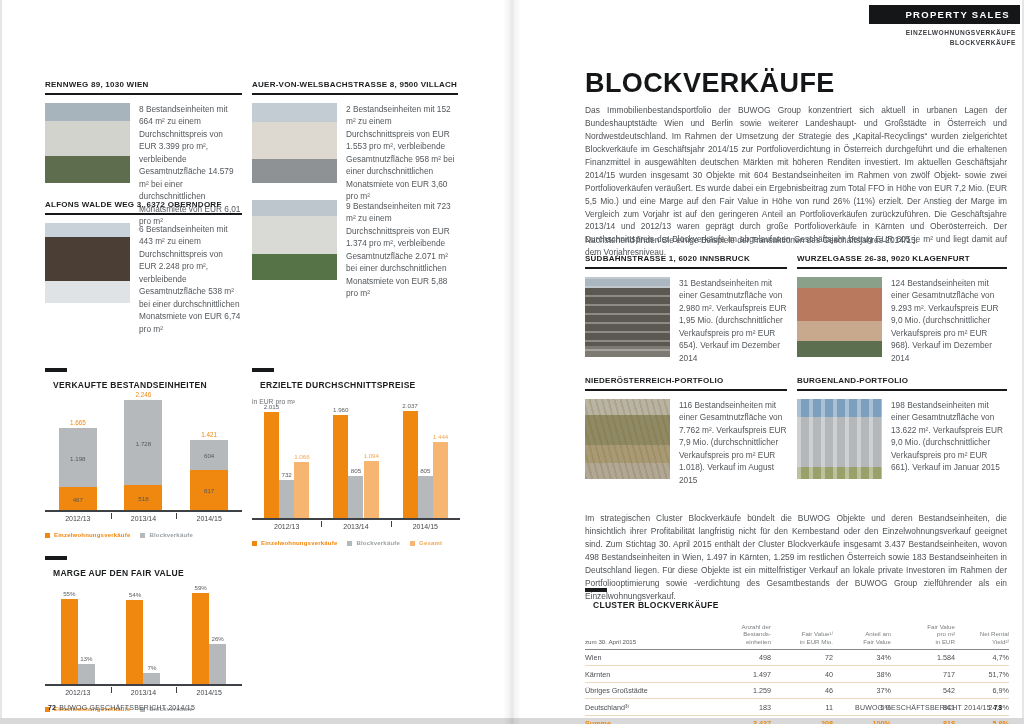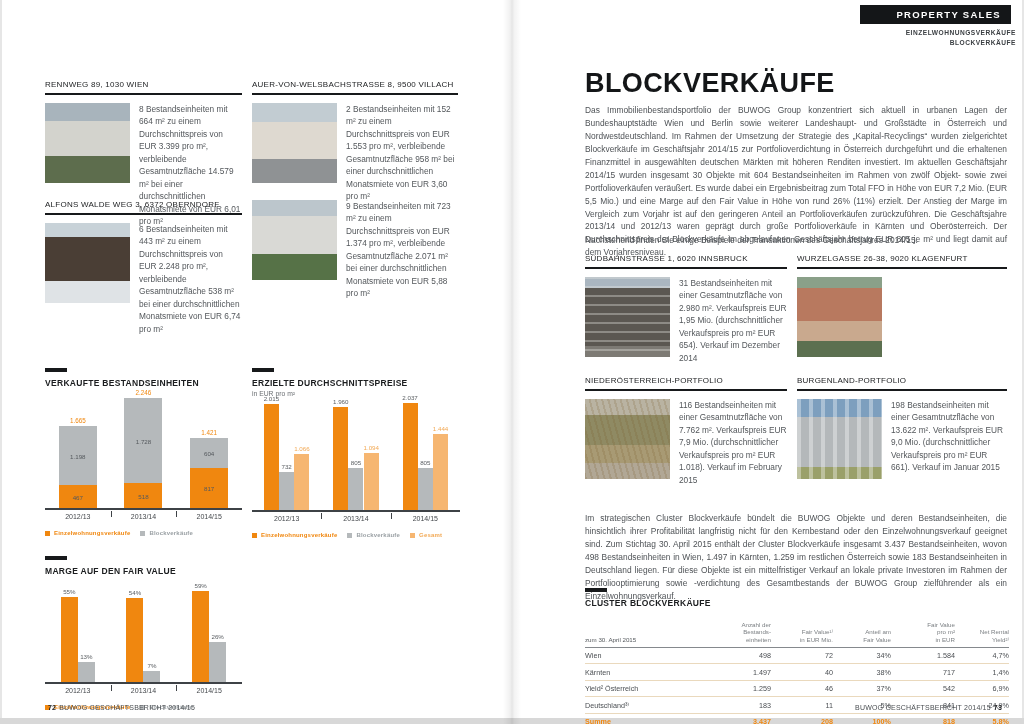--- a/index.html
+++ b/index.html
@@ -5,42 +5,42 @@
   html,body{margin:0;padding:0;background:#cfcfcf;}
   #canvas{position:relative;width:1024px;height:724px;background:#ffffff;overflow:hidden;
     font-family:"Liberation Sans","DejaVu Sans",sans-serif;color:#4a4e52;
     box-shadow:inset 0 -6px 0 #d8d8d8, inset 2px 0 0 #e6e6e6, inset -2px 0 0 #e6e6e6;}
   .gutter{position:absolute;left:503px;top:0;width:18px;height:724px;
     background:linear-gradient(90deg,rgba(0,0,0,0) 0%,rgba(0,0,0,0.06) 40%,rgba(0,0,0,0.10) 50%,rgba(0,0,0,0.05) 62%,rgba(0,0,0,0) 100%);}
 
   
   .prop{position:absolute;}
   .prop h3{margin:0 0 8px 0;padding-bottom:4px;border-bottom:2px solid #17191b;
-    font-size:8px;font-weight:normal;letter-spacing:.25px;color:#1b1d1f;white-space:nowrap;}
+    font-size:8px;font-weight:bold;letter-spacing:.25px;color:#1b1d1f;white-space:nowrap;}
   .pbody{display:flex;gap:9px;}
   .photo{width:85px;height:80px;flex:0 0 auto;}
   .desc{flex:1;font-size:8.3px;line-height:1.5;color:#53575b;}
 
   
   .p1{background:linear-gradient(180deg,#a8b4bc 0 22%,#d3d3cd 22% 66%,#5d6d4d 66% 100%);}
   .p2{background:linear-gradient(180deg,#c2ccd2 0 24%,#ded9d0 24% 70%,#8f9294 70% 100%);}
   .p3{background:linear-gradient(180deg,#c8d2d8 0 18%,#4a3e35 18% 72%,#dfe3e6 72% 100%);}
   .p4{background:linear-gradient(180deg,#bcc6cc 0 20%,#d9d9d5 20% 68%,#567247 68% 100%);}
   .p5{background:repeating-linear-gradient(180deg,rgba(235,235,230,.35) 0 2px,rgba(0,0,0,0) 2px 9px),
       linear-gradient(180deg,#aab6c0 0 14%,#5b5751 14% 86%,#7d7a74 86% 100%);}
   .p6{background:linear-gradient(180deg,#8aa089 0 14%,#b8795f 14% 55%,#c9a98e 55% 80%,#5c7050 80% 100%);}
   .p7{background:repeating-linear-gradient(75deg,rgba(120,90,40,.18) 0 2px,rgba(0,0,0,0) 2px 6px),
       linear-gradient(180deg,#b9b3a2 0 20%,#8f8a63 20% 58%,#a89a74 58% 80%,#b1a795 80% 100%);}
   .p8{background:repeating-linear-gradient(90deg,rgba(255,255,255,.35) 0 4px,rgba(0,0,0,0) 4px 12px),
       linear-gradient(180deg,#7d9fbe 0 22%,#b4b8ba 22% 85%,#9aa06a 85% 100%);}
 
   
   .chart{position:absolute;}
   .sec-bar{width:22px;height:4px;background:#17191b;margin-bottom:6px;}
-  .chart h3,.tblsec h3{margin:0;font-size:8.5px;font-weight:bold;letter-spacing:.3px;color:#1b1d1f;}
+  .chart h3,.tblsec h3{margin:8px;font-size:8.5px;font-weight:bold;letter-spacing:.3px;color:#1b1d1f;}
   .subtitle{font-size:6.8px;color:#6b6f73;margin-top:2px;}
   .plot{position:relative;display:flex;align-items:flex-end;justify-content:space-around;
     border-bottom:2px solid #3e4246;margin-top:10px;}
   #chart2 .plot{margin-top:3px;}
   .stack{display:flex;flex-direction:column;justify-content:flex-end;width:38px;}
   .total{font-size:6.3px;color:#F0870F;text-align:center;margin-bottom:2px;white-space:nowrap;}
   .seg{position:relative;width:100%;}
   .seg span{position:absolute;left:0;width:100%;text-align:center;top:50%;transform:translateY(-50%);
     font-size:6.2px;color:#55595d;}
   .group{display:flex;align-items:flex-end;}
@@ -49,21 +49,21 @@
   .gbar{width:15px;}
   #chart3 .gbar{width:17px;}
   .cats{display:flex;position:relative;margin-top:3px;}
   .cats > div{flex:1;text-align:center;font-size:7px;color:#43474b;}
   .tick{position:absolute;top:-2px;width:1px;height:6px;background:#3e4246;}
   .legend{display:flex;gap:10px;margin-top:10px;align-items:center;}
   .li{display:flex;align-items:center;gap:4px;font-size:6px;font-weight:bold;letter-spacing:.2px;white-space:nowrap;}
   .sq{width:5px;height:5px;display:inline-block;}
 
   
-  .tab{position:absolute;right:13px;top:5px;background:#141618;color:#fff;
+  .tab{position:absolute;right:4px;top:5px;background:#141618;color:#fff;
     font-size:9.5px;font-weight:bold;letter-spacing:1.3px;padding:4px 10px 4px 36px;}
   .crumbs{position:absolute;right:8px;top:28px;text-align:right;
     font-size:6.6px;font-weight:bold;letter-spacing:.5px;color:#3b3f43;line-height:1.55;}
   .rp-title{position:absolute;left:585px;top:68px;font-size:27px;font-weight:bold;
     letter-spacing:.4px;color:#141618;margin:0;}
   .para{position:absolute;left:585px;width:422px;font-size:8.4px;line-height:1.54;
     text-align:justify;color:#4e5256;}
   .note{text-align:left;}
 
   
@@ -317,28 +317,29 @@
     <div class="pbody">
       <div class="photo p5"></div>
       <div class="desc">31 Bestandseinheiten mit einer Gesamtnutzfläche von 2.980 m². Verkaufspreis EUR 1,95 Mio. (durchschnittlicher Verkaufspreis pro m² EUR 654). Verkauf im Dezember 2014</div>
     </div>
   </div>
 
   <div class="prop" style="left:797px;top:254px;width:210px;">
     <h3>WURZELGASSE 26-38, 9020 KLAGENFURT</h3>
     <div class="pbody">
       <div class="photo p6"></div>
+      <div class="desc">124 Bestandseinheiten mit einer Gesamtnutzfläche von 9.293 m². Verkaufspreis EUR 9,0 Mio. (durchschnittlicher Verkaufspreis pro m² EUR 968). Verkauf im Dezember 2014</div>
     </div>
   </div>
 
   <div class="prop" style="left:585px;top:376px;width:202px;">
     <h3>NIEDERÖSTERREICH-PORTFOLIO</h3>
     <div class="pbody">
       <div class="photo p7"></div>
-      <div class="desc">116 Bestandseinheiten mit einer Gesamtnutzfläche von 7.762 m². Verkaufspreis EUR 7,9 Mio. (durchschnittlicher Verkaufspreis pro m² EUR 1.018). Verkauf im February 2015</div>
+      <div class="desc">116 Bestandseinheiten mit einer Gesamtnutzfläche von 7.762 m². Verkaufspreis EUR 7,9 Mio. (durchschnittlicher Verkaufspreis pro m² EUR 1.018). Verkauf im August 2015</div>
     </div>
   </div>
 
   <div class="prop" style="left:797px;top:376px;width:210px;">
     <h3>BURGENLAND-PORTFOLIO</h3>
     <div class="pbody">
       <div class="photo p8"></div>
       <div class="desc">198 Bestandseinheiten mit einer Gesamtnutzfläche von 13.622 m². Verkaufspreis EUR 9,0 Mio. (durchschnittlicher Verkaufspreis pro m² EUR 661). Verkauf im Januar 2015</div>
     </div>
   </div>
@@ -372,24 +373,24 @@
             <div class="cell">34%</div>
             <div class="cell">1.584</div>
             <div class="cell">4,7%</div>
           </div>
           <div class="trow">
             <div class="cell">Kärnten</div>
             <div class="cell">1.497</div>
             <div class="cell">40</div>
             <div class="cell">38%</div>
             <div class="cell">717</div>
-            <div class="cell">1,4%</div>
+            <div class="cell">51,7%</div>
           </div>
           <div class="trow">
-            <div class="cell">Yield² Österreich</div>
+            <div class="cell">Übriges Großstädte</div>
             <div class="cell">1.259</div>
             <div class="cell">46</div>
             <div class="cell">37%</div>
             <div class="cell">542</div>
             <div class="cell">6,9%</div>
           </div>
           <div class="trow">
             <div class="cell">Deutschland³⁾</div>
             <div class="cell">183</div>
             <div class="cell">11</div>

